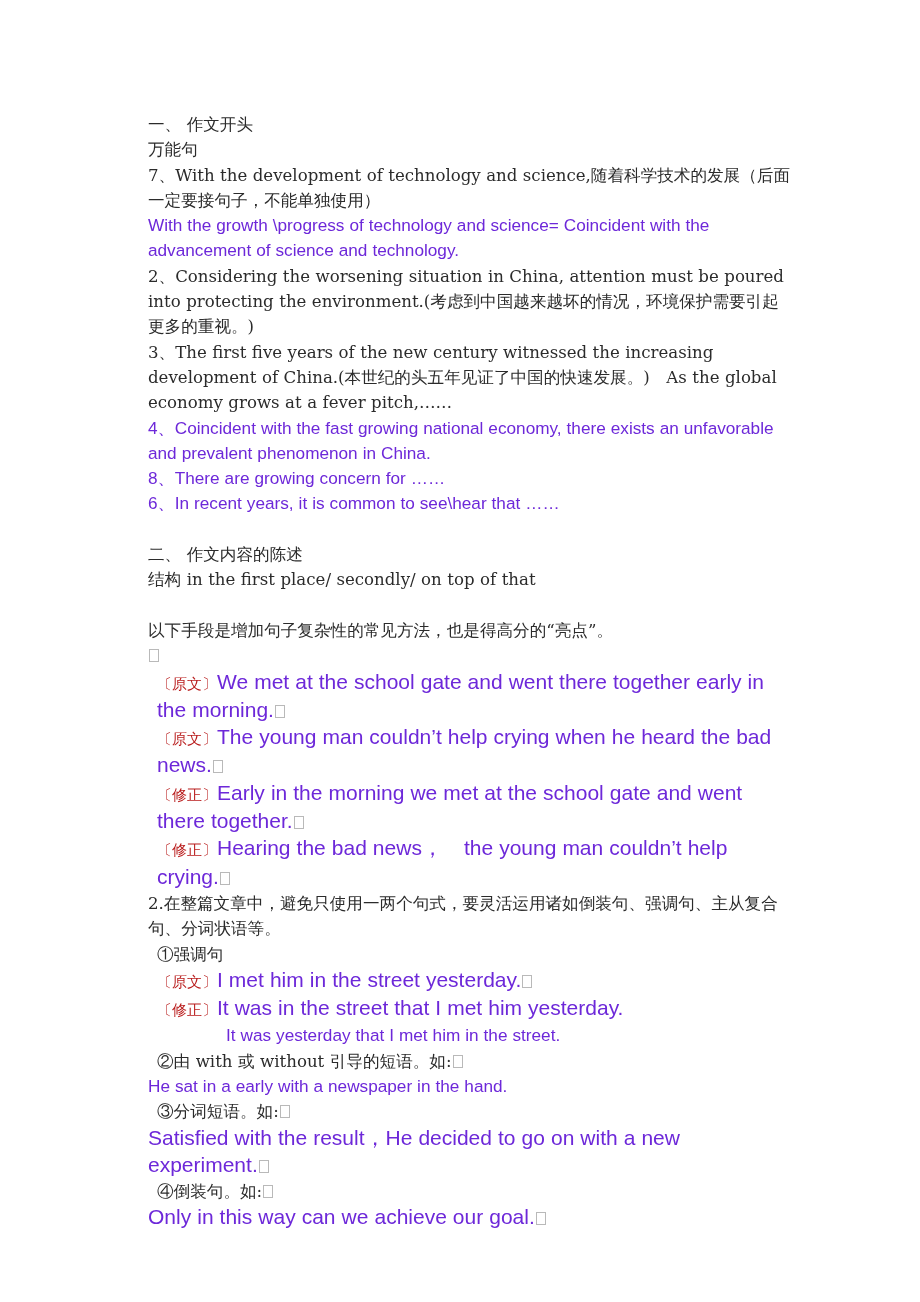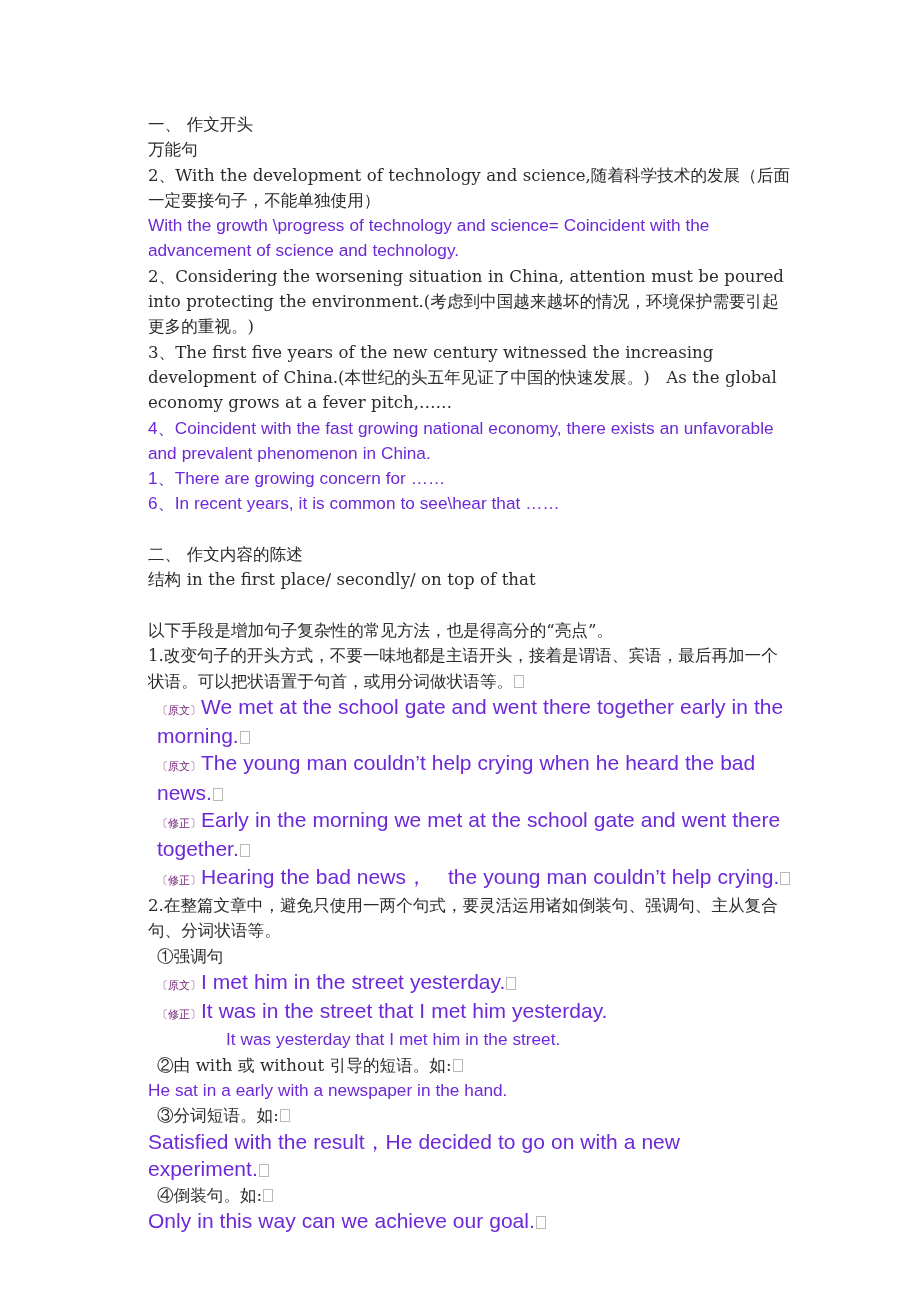--- a/index.html
+++ b/index.html
@@ -36,22 +36,22 @@
     word-spacing: 0.2px;
     text-align: left;
     white-space: normal;
     margin: 0;
     color: #6d28d9;
   }
 
   
   .cn {
     font-family: "DejaVu Serif", "Liberation Serif", serif;
-    font-size: 11px;
-    color: #701a75;
+    font-size: 15px;
+    color: #b91c1c;
   }
 
   
   .line.cjk {
     font-family: "DejaVu Serif", "Liberation Serif", serif;
     font-size: 16.6px;
     line-height: 25.3px;
     color: #2b2b2b;
   }
   .line.cjk .en {
@@ -83,46 +83,46 @@
 </head>
 <body>
 
 <div id="page">
   <div class="doc">
 
     <p class="line cjk">一、 作文开头</p>
 
     <p class="line cjk">万能句</p>
 
-    <p class="line cjk">2、With the development of technology and science,随着科学技术的发展（后面一定要接句子，不能单独使用）</p>
+    <p class="line cjk">7、With the development of technology and science,随着科学技术的发展（后面一定要接句子，不能单独使用）</p>
 
     <p class="line">With the growth \progress of technology and science= Coincident with the advancement of science and technology.</p>
 
     <p class="line cjk">2、Considering the worsening situation in China, attention must be poured into protecting the environment.(考虑到中国越来越坏的情况，环境保护需要引起更多的重视。)</p>
 
     <p class="line cjk">3、The first five years of the new century witnessed the increasing development of China.(本世纪的头五年见证了中国的快速发展。)　As the global economy grows at a fever pitch,……</p>
 
     <p class="line">4、Coincident with the fast growing national economy, there exists an unfavorable and prevalent phenomenon in China.</p>
 
-    <p class="line">1、There are growing concern for ……</p>
+    <p class="line">8、There are growing concern for ……</p>
 
     <p class="line">6、In recent years, it is common to see\hear that ……</p>
 
 
     <div class="spacer"></div>
 
     <p class="line cjk">二、 作文内容的陈述</p>
 
     <p class="line cjk">结构 in the first place/ secondly/ on top of that</p>
 
     <div class="spacer"></div>
 
     <p class="line cjk">以下手段是增加句子复杂性的常见方法，也是得高分的“亮点”。</p>
 
-    <p class="line cjk"><span>1.改变句子的开头方式，不要一味地都是主语开头，接着是谓语、宾语，最后再加一个状语。可以把状语置于句首，或用分词做状语等。</span><span class="tofu"></span></p>
+    <p class="line cjk"><span class="tofu"></span></p>
 
     <p class="line cjk indent-1"><span class="cn">〔原文〕</span><span class="en">We met at the school gate and went there together early in the morning.</span><span class="tofu"></span></p>
 
     <p class="line cjk indent-1"><span class="cn">〔原文〕</span><span class="en">The young man couldn’t help crying when he heard the bad news.</span><span class="tofu"></span></p>
 
     <p class="line cjk indent-1"><span class="cn">〔修正〕</span><span class="en">Early in the morning we met at the school gate and went there together.</span><span class="tofu"></span></p>
 
     <p class="line cjk indent-1"><span class="cn">〔修正〕</span><span class="en">Hearing the bad news，　the young man couldn’t help crying.</span><span class="tofu"></span></p>
 
     <p class="line cjk">2.在整篇文章中，避免只使用一两个句式，要灵活运用诸如倒装句、强调句、主从复合句、分词状语等。</p>

